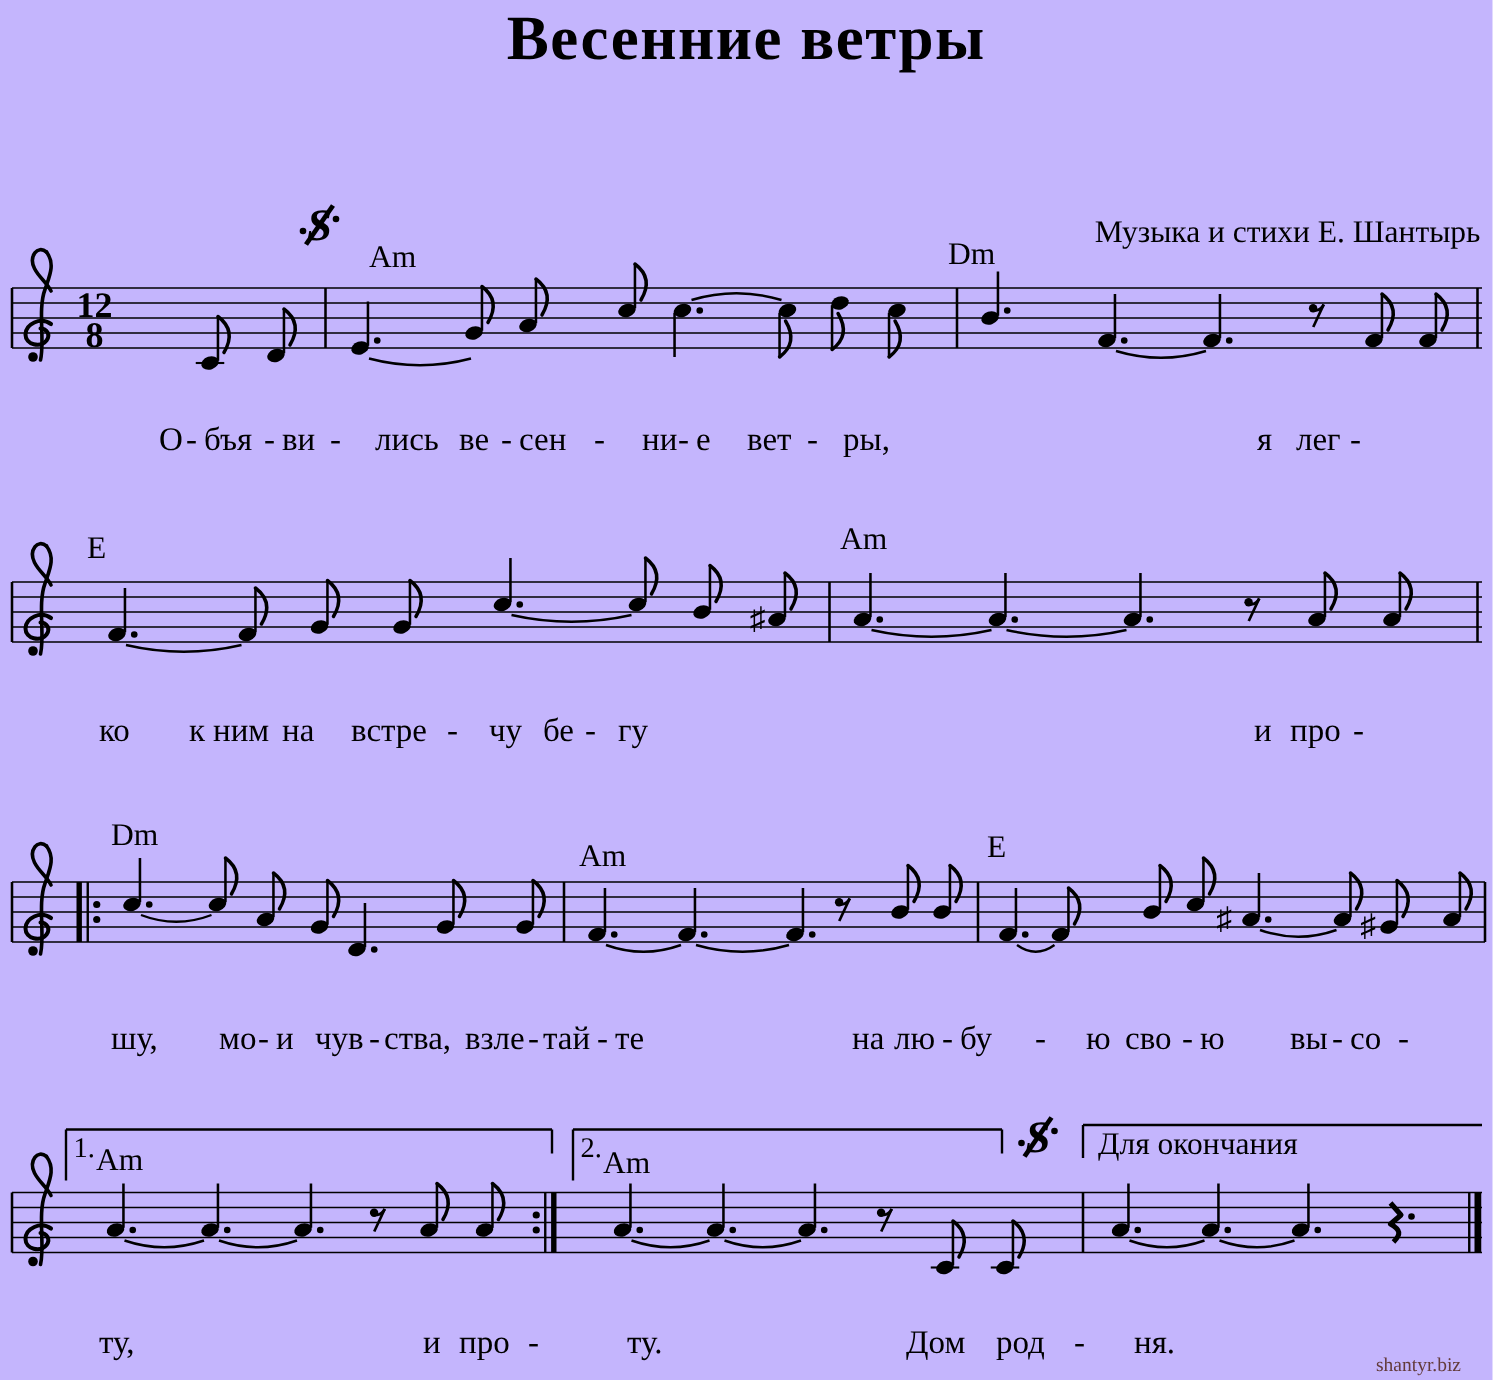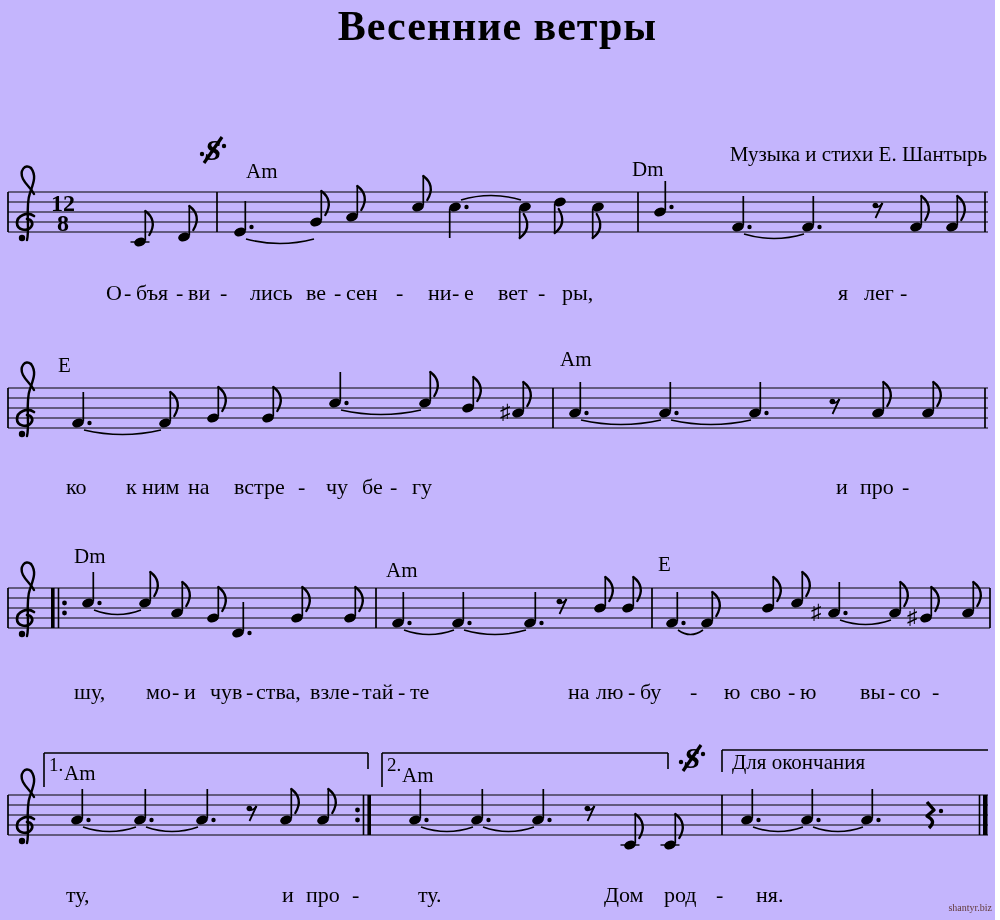--- a/index.html
+++ b/index.html
@@ -1,21 +1,21 @@
 <!DOCTYPE html>
 <html><head>
 <meta charset="utf-8">
 <style>
   html,body{margin:0;padding:0;background:#fff;}
   .page{position:relative;width:995px;height:920px;background:#c4b5fd;overflow:hidden;
         font-family:"Liberation Serif","DejaVu Serif",serif;color:#000;}
   .title{position:absolute;top:2px;left:0;width:100%;text-align:center;
          font-size:42px;font-weight:bold;letter-spacing:1px;}
   .attribution{position:absolute;top:142px;right:8px;font-size:21px;margin-left:36px;}
-  .watermark{position:absolute;top:902px;right:3px;font-size:10px;text-align:center;}
+  .watermark{position:absolute;top:902px;right:21px;font-size:13px;text-align:center;}
   svg.score{position:absolute;left:0;top:0;}
   .chord-text{font-size:21px;font-family:"Liberation Serif",serif;}
   .lyric-text{font-size:22px;font-family:"Liberation Serif",serif;}
   .volta-text{font-size:19px;font-family:"Liberation Serif",serif;}
   .ts-text{font-size:24px;font-weight:bold;font-family:"Liberation Serif",serif;}
   .segno-s{font-size:30px;font-style:italic;font-weight:bold;font-family:"Liberation Serif",serif;}
 </style>
 </head>
 <body>
 

